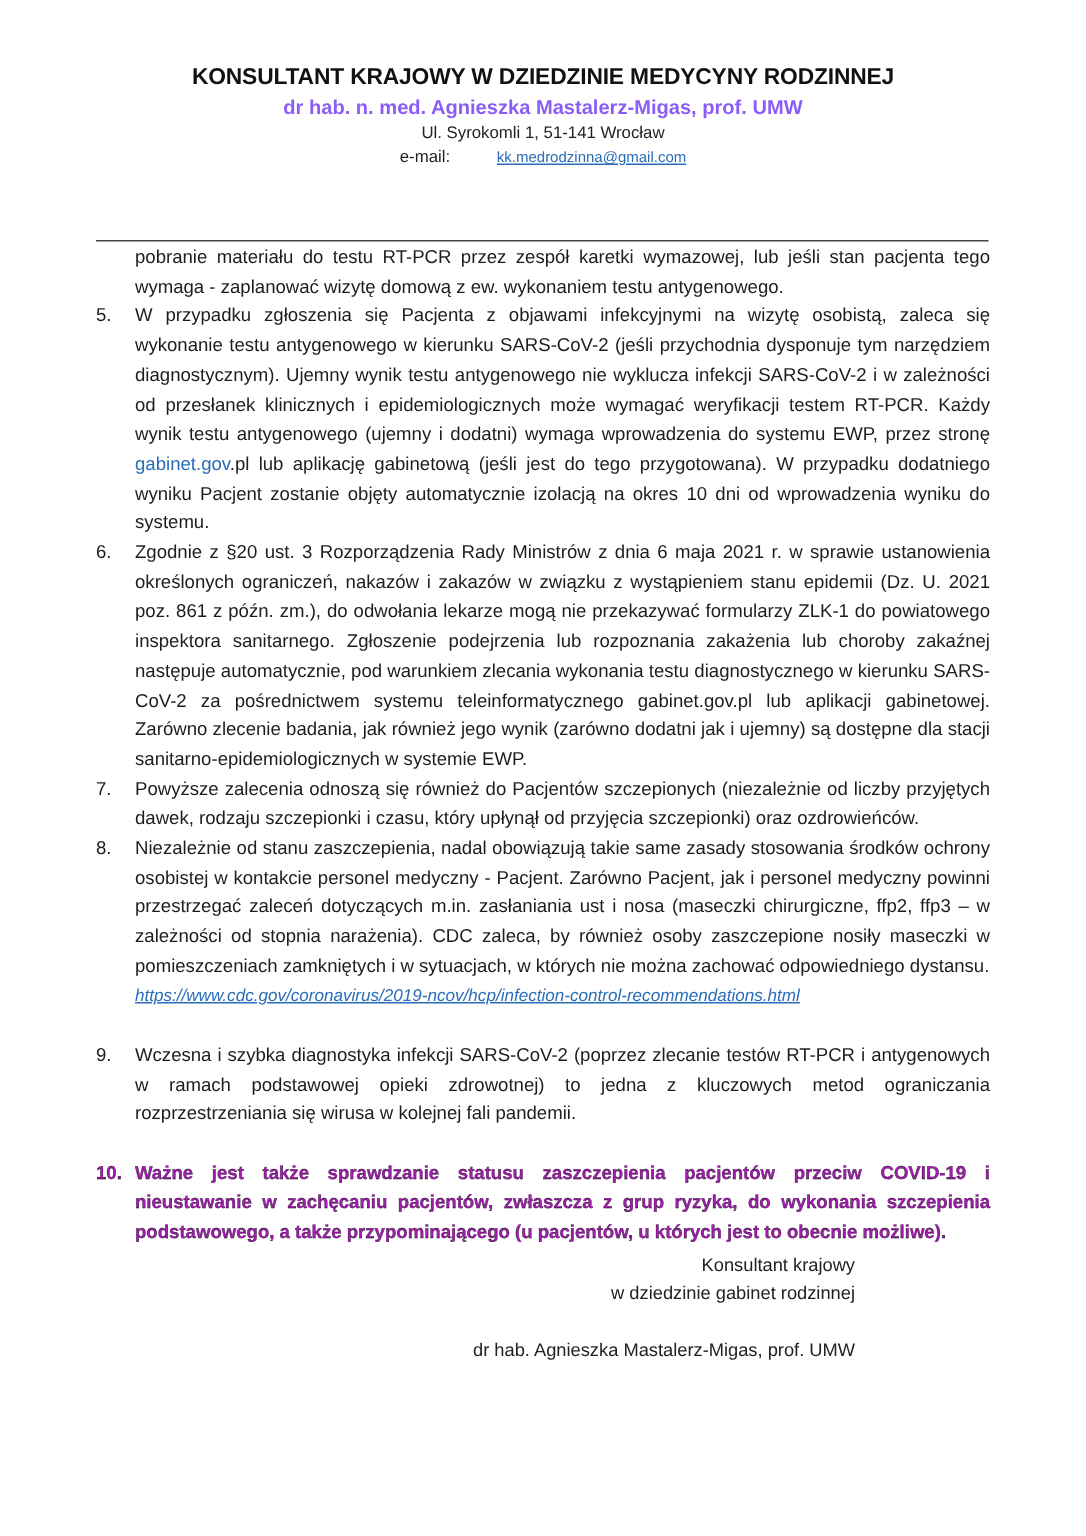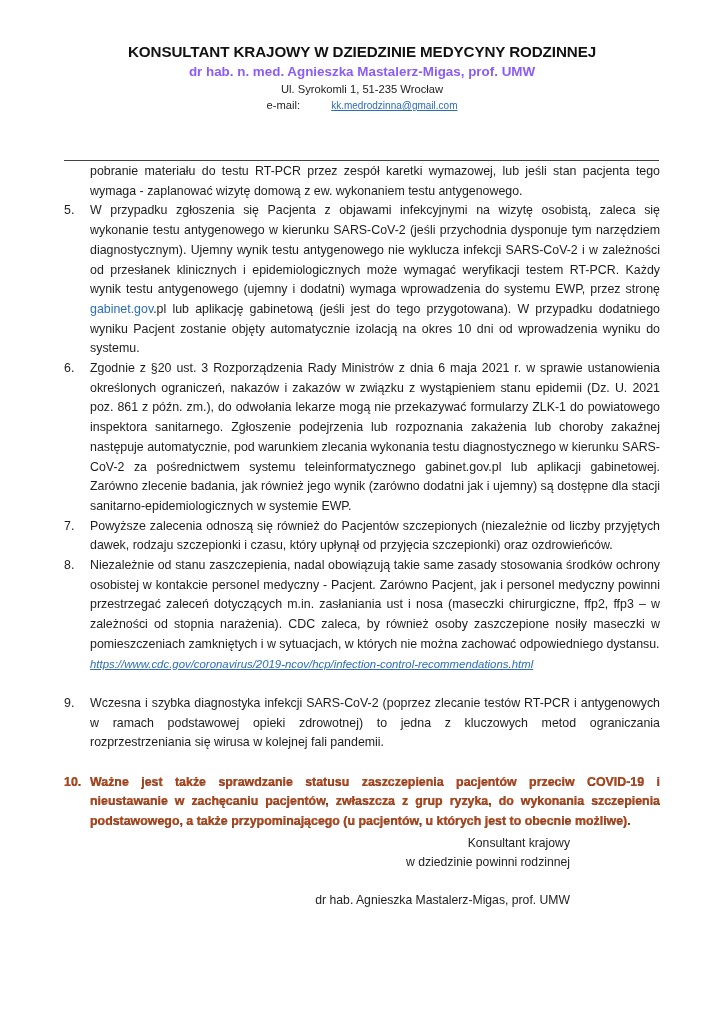--- a/index.html
+++ b/index.html
@@ -10,33 +10,33 @@
   .header .person { font-weight: bold; font-size: 13.4px; line-height: 19px; color: #8b5cf6; }
   .header .small { font-size: 11.2px; line-height: 16px; color: #222; }
   .header a { color: #2a6db8; text-decoration: underline; font-size: 10px; padding-left: 28px; }
   .rule { position: absolute; left: 64px; top: 160px; width: 595px; height: 0; border-top: 1px solid #444; }
   .body { position: absolute; left: 64px; top: 162px; width: 596px; font-size: 12.4px; line-height: 19.7px; color: #1d1d1d; }
   .para { position: relative; padding-left: 26px; text-align: justify; }
   .para .num { position: absolute; left: 0; top: 0; }
   .para .txt { display: block; }
   .cont { padding-left: 26px; }
   .gap { height: 19.7px; }
-  .bold-ish { color: #c2410c; font-weight: 600; -webkit-text-stroke: 0.2px #000; }
+  .bold-ish { color: #a21caf; font-weight: 600; -webkit-text-stroke: 0.2px #000; }
   a.inline { color: #2a6db8; }
   .url { display: block; color: #2a6db8; text-decoration: underline; font-style: italic; font-size: 11.4px; }
   .signature { position: absolute; left: 0; top: 834px; width: 724px; font-size: 12.2px; line-height: 19px; color: #222; }
   .signature .center { position: absolute; left: 270px; width: 300px; text-align: right; }
 </style>
 </head>
 <body>
 
 <div class="header">
   <div class="title">KONSULTANT KRAJOWY W DZIEDZINIE MEDYCYNY RODZINNEJ</div>
   <div class="person">dr hab. n. med. Agnieszka Mastalerz-Migas, prof. UMW</div>
-  <div class="small">Ul. Syrokomli 1, 51-235 Wrocław</div>
+  <div class="small">Ul. Syrokomli 1, 51-141 Wrocław</div>
   <div class="small"><span>e-mail: </span><a>kk.medrodzinna@gmail.com</a></div>
 </div>
 
 <div class="rule"></div>
 
 <div class="body">
   <div class="cont" style="text-align:justify;">pobranie materiału do testu RT-PCR przez zespół karetki wymazowej, lub jeśli stan pacjenta tego wymaga - zaplanować wizytę domową z ew. wykonaniem testu antygenowego.</div>
 
   <div class="para">
     <span class="num">5.</span>
@@ -69,15 +69,15 @@
   <div class="gap"></div>
 
   <div class="para bold-ish">
     <span class="num">10.</span>
     <span class="txt">Ważne jest także sprawdzanie statusu zaszczepienia pacjentów przeciw COVID-19 i nieustawanie w zachęcaniu pacjentów, zwłaszcza z grup ryzyka, do wykonania szczepienia podstawowego, a także przypominającego (u pacjentów, u których jest to obecnie możliwe).</span>
   </div>
 </div>
 
 <div class="signature">
   <div class="center" style="top:0;">Konsultant krajowy</div>
-  <div class="center" style="top:19px;">w dziedzinie powinni rodzinnej</div>
+  <div class="center" style="top:19px;">w dziedzinie gabinet rodzinnej</div>
   <div class="center" style="top:57px;">dr hab. Agnieszka Mastalerz-Migas, prof. UMW</div>
 </div>
 
 </body></html>

